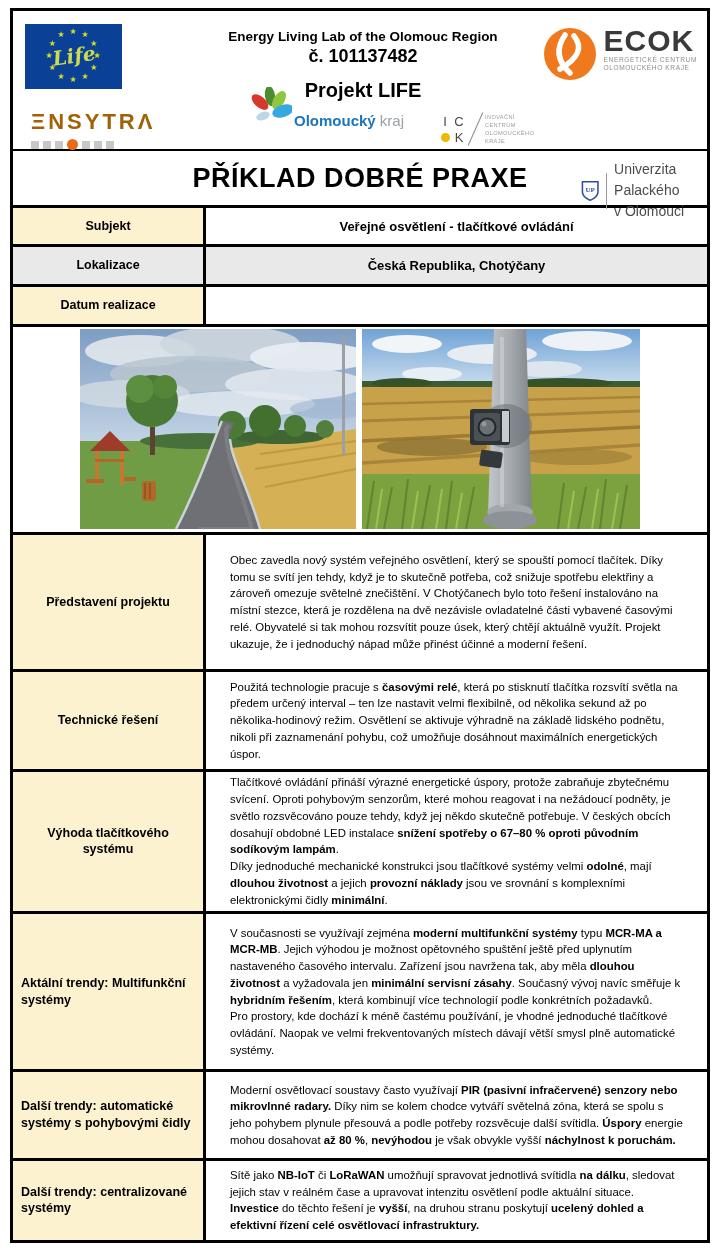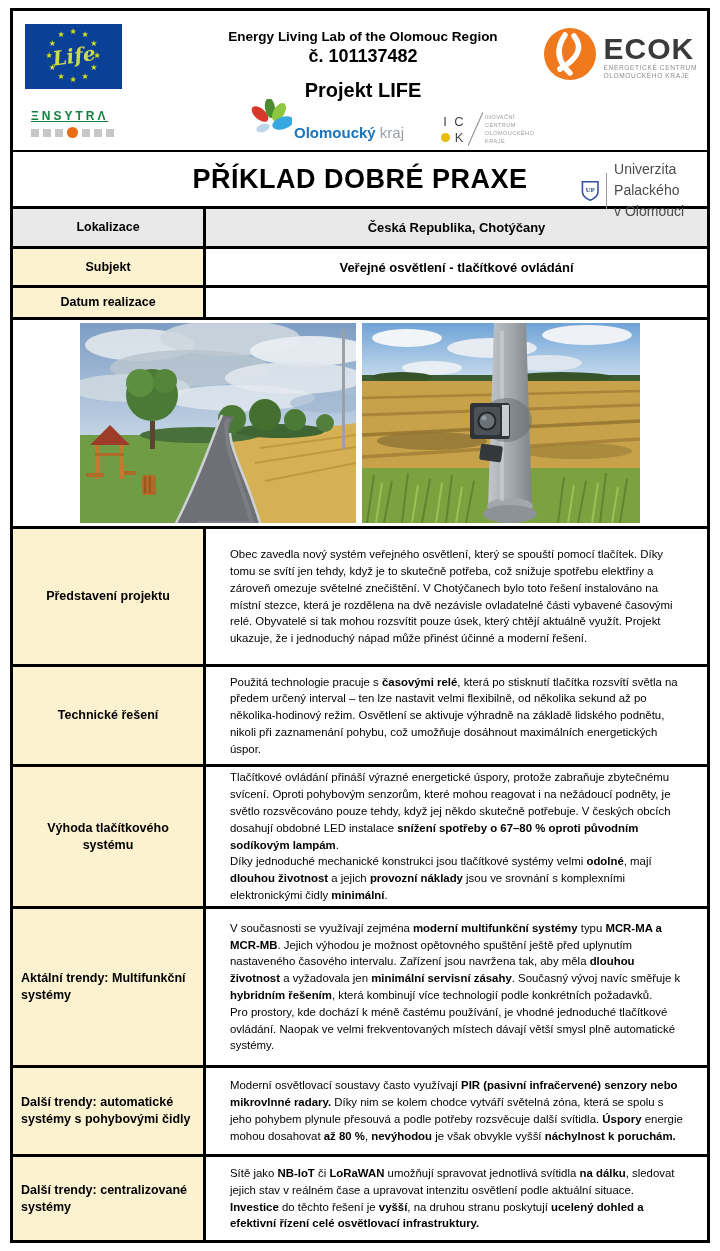--- a/index.html
+++ b/index.html
@@ -8,29 +8,29 @@
 
   
   .header { position:relative; height:141px; border-bottom:2px solid #000; background:#fff; }
   .eu-flag { position:absolute; left:12px; top:13px; width:97px; height:65px; background:#0a4197; }
   .eu-flag .life-script { position:absolute; left:50%; top:50%; transform:translate(-50%,-55%) rotate(-8deg); font-family:"DejaVu Serif", serif; font-style:italic; font-weight:bold; font-size:20px; color:#cdd94e; }
   .eu-flag .star { position:absolute; font-size:8px; color:#d9e021; line-height:1; }
   .hdr-center { position:absolute; left:150px; top:18px; width:400px; text-align:center; }
   .hdr-line1 { font-size:13.5px; font-weight:bold; }
   .hdr-line2 { font-size:18px; font-weight:bold; margin-top:2px; }
   .hdr-line3 { font-size:20px; font-weight:bold; margin-top:12px; }
-  .ecok { position:absolute; right:10px; top:16px; display:flex; align-items:flex-end; gap:7px; }
+  .ecok { position:absolute; right:10px; top:16px; display:flex; align-items:flex-start; gap:7px; }
   .ecok-text .ecok-name { font-size:30px; font-weight:bold; color:#3a3a3a; letter-spacing:1px; line-height:0.95; }
   .ecok-text .ecok-sub { font-size:6.6px; color:#8d8d8d; letter-spacing:0.6px; line-height:1.3; }
   .ensytra { position:absolute; left:18px; top:98px; }
-  .ensytra-name { font-size:12px; font-weight:bold; color:#15803d; letter-spacing:3px;text-decoration:underline; }
+  .ensytra-name { font-size:22px; font-weight:bold; color:#a16207; letter-spacing:3px; }
   .ensytra-dots { display:flex; gap:4px; margin-top:4px; align-items:center; }
   .ensytra-dots .sq { width:8px; height:8px; background:#c7c7c7; }
   .ensytra-dots .dot { width:11px; height:11px; border-radius:50%; background:#e96b15; }
-  .olk { position:absolute; left:237px; top:88px; display:flex; align-items:flex-end; gap:2px; }
+  .olk { position:absolute; left:237px; top:76px; display:flex; align-items:flex-end; gap:2px; }
   .olk-text { font-size:15px; color:#9aa0a6; padding-bottom:4px; }
   .olk-text b { color:#1b75bc; }
   .ick { position:absolute; left:425px; top:100px; display:flex; align-items:center; gap:6px; }
   .ick-letters { display:grid; grid-template-columns:14px 14px; grid-template-rows:16px 16px; font-size:13px; color:#474747; text-align:center; align-items:center; }
   .ick-dot { width:9px; height:9px; border-radius:50%; background:#e9ba06; margin:0 auto; }
   .ick-slash { width:1px; height:36px; background:#8a8a8a; transform:rotate(24deg); margin:0 3px; }
   .ick-sub { font-size:5.6px; color:#9c9c9c; letter-spacing:0.4px; line-height:1.45; }
   .upol { position:absolute; left:568px; top:100px; display:flex; align-items:center; gap:7px;margin-top:48px; }
   .upol-divider { width:1px; height:36px; background:#9a9a9a; }
   .upol-text { font-size:14px; color:#4c4c4c; line-height:1.5; }
@@ -44,21 +44,21 @@
   .cell-label { width:193px; border-right:3px solid #000; display:flex; align-items:center; justify-content:center; text-align:center; font-weight:bold; font-size:12.5px; padding:4px 8px; line-height:1.35; }
   .cell-value { flex:1; display:flex; flex-direction:column; justify-content:center; }
   .trow.align-left .cell-label { justify-content:flex-start; text-align:left; }
   .info .cell-value { align-items:center; font-weight:bold; font-size:13px; }
   .row-gray .cell-label, .row-gray .cell-value { background:#e9e9e9; }
   .row-cream .cell-label { background:#fdf2d0; }
   .content .cell-label { background:#fdf2d0; }
   .content .cell-value { padding:6px 24px; font-size:11.4px; line-height:1.47; }
   .para b { font-weight:bold; }
 
-  .r-info1 { height:40px; } .r-info2 { height:39px; } .r-info3 { height:32px; }
+  .r-info1 { height:40px; } .r-info2 { height:39px; } .r-info3 { height:40px; }
   .r-c1 { height:138px; } .r-c2 { height:100px; } .r-c3 { height:142px; }
   .r-c4 { height:159px; } .r-c5 { height:89px; } .r-c6 { flex:1; border-bottom:none; }
 
   
   .photo-row { height:209px; border-bottom:3px solid #000; display:flex; align-items:center; justify-content:center; gap:6px; background:#fff; }
   .photo { display:block; }
 </style>
 </head>
 <body>
 
@@ -139,27 +139,27 @@
         <div>Univerzita Palackého</div>
         <div>v Olomouci</div>
       </div>
     </div>
   </div>
 
   <div class="title-row">
     <h1>PŘÍKLAD DOBRÉ PRAXE</h1>
   </div>
 
+  <div class="trow info row-cream r-info2">
+    <div class="cell-label">Subjekt</div>
+    <div class="cell-value">Veřejné osvětlení - tlačítkové ovládání</div>
+  </div>
   <div class="trow info row-gray r-info1">
     <div class="cell-label">Lokalizace</div>
     <div class="cell-value">Česká Republika, Chotýčany</div>
-  </div>
-  <div class="trow info row-cream r-info2">
-    <div class="cell-label">Subjekt</div>
-    <div class="cell-value">Veřejné osvětlení - tlačítkové ovládání</div>
   </div>
   <div class="trow info row-cream r-info3">
     <div class="cell-label">Datum realizace</div>
     <div class="cell-value"></div>
   </div>
 
   <div class="photo-row">
     <svg class="photo" width="276" height="200" viewBox="0 0 276 200">
       <defs>
         <linearGradient id="sky1" x1="0" y1="0" x2="0" y2="1">

